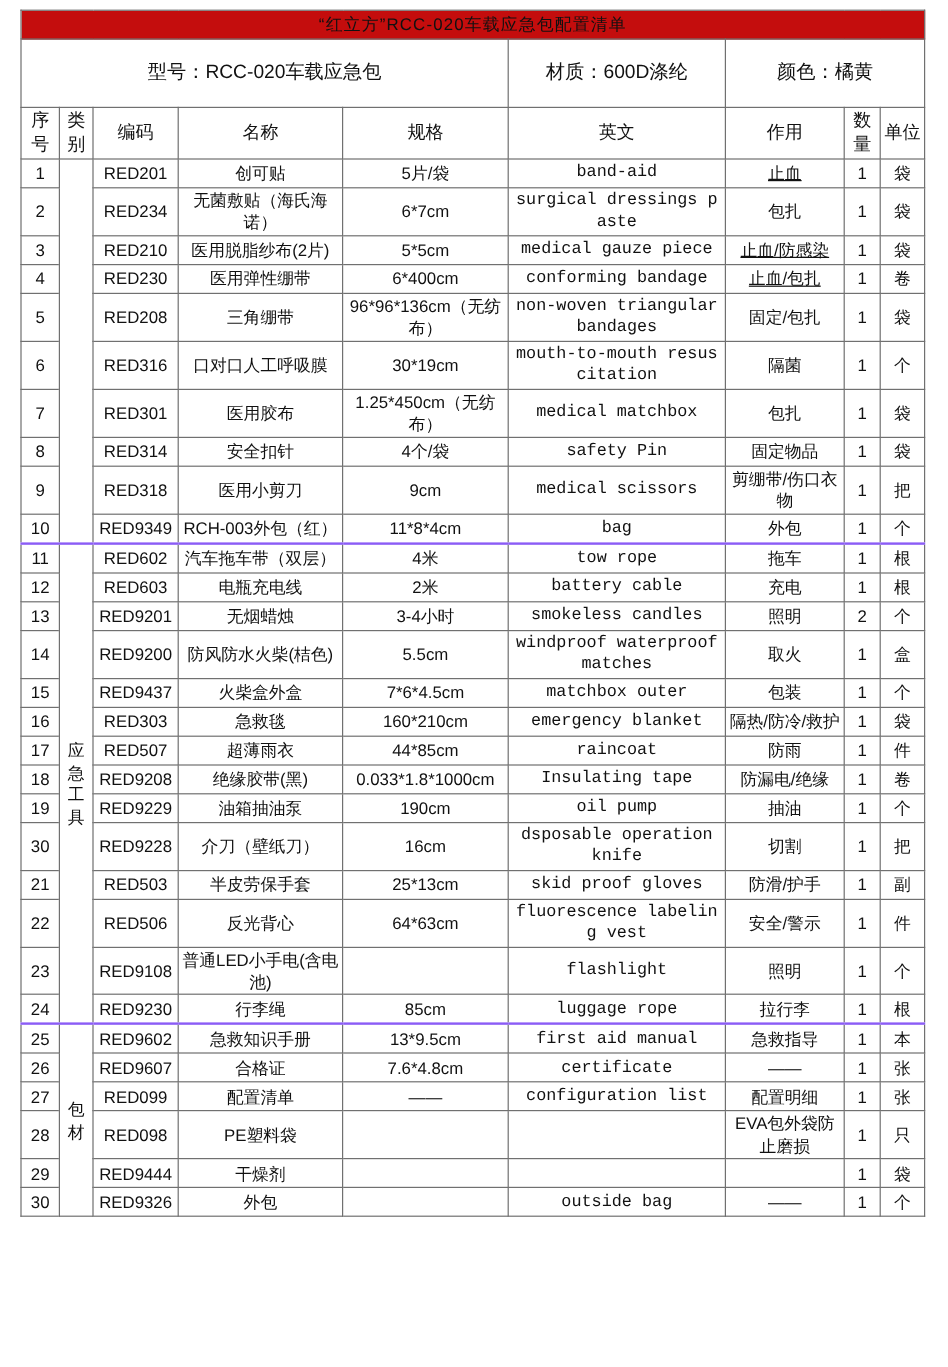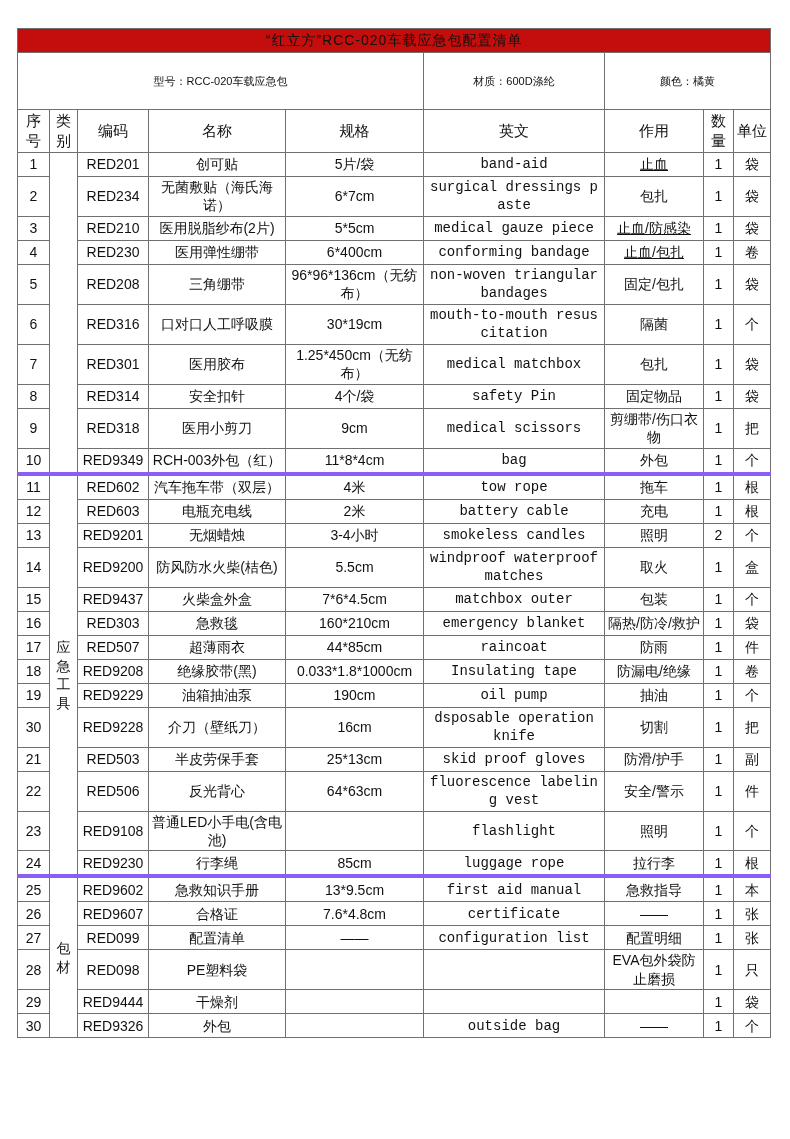--- a/index.html
+++ b/index.html
@@ -5,21 +5,21 @@
   html,body{margin:0;padding:0;background:#ffffff;}
   .page{
     position:relative;
     width:790px;height:1139px;
     background:#ffffff;
     font-family:"Liberation Sans","DejaVu Sans",sans-serif;
     color:#111111;
     overflow:hidden;
   }
   table.cfg{
-    position:absolute;left:17px;top:28px;
+    position:absolute;left:17px;top:8px;
     width:753px;
     border-collapse:collapse;
     table-layout:fixed;
     padding-left:42px;
   }
   table.cfg td, table.cfg th{
     border:1px solid #707070;
     text-align:center;
     vertical-align:middle;
     font-size:14px;
@@ -31,26 +31,26 @@
     color:#111111;
   }
   td.title-cell{
     background:#c40d0d;
     color:#ffffff;
     font-weight:700;
     font-size:17px;
     height:50px;
     letter-spacing:1px;
   }
-  tr.info-row td{height:54px;font-size:11px;}
+  tr.info-row td{height:54px;font-size:16px;}
   tr.head-row th{height:40px;font-size:15px;}
   td.cell-en{font-size:15px;font-family:Liberation Mono, monospace;}
   td.cat-cell{font-size:15px;line-height:1.55;padding:1px 5px;}
   .u{text-decoration:underline;}
-  tr.sep td{border-top:4px solid #8b5cf6;}
+  tr.sep td{border-top:2px solid #8b5cf6;}
 </style>
 </head>
 <body>
 
 <div class="page">
   <table class="cfg">
     <colgroup>
       <col style="width:32px">
         <col style="width:28px">
         <col style="width:71px">

